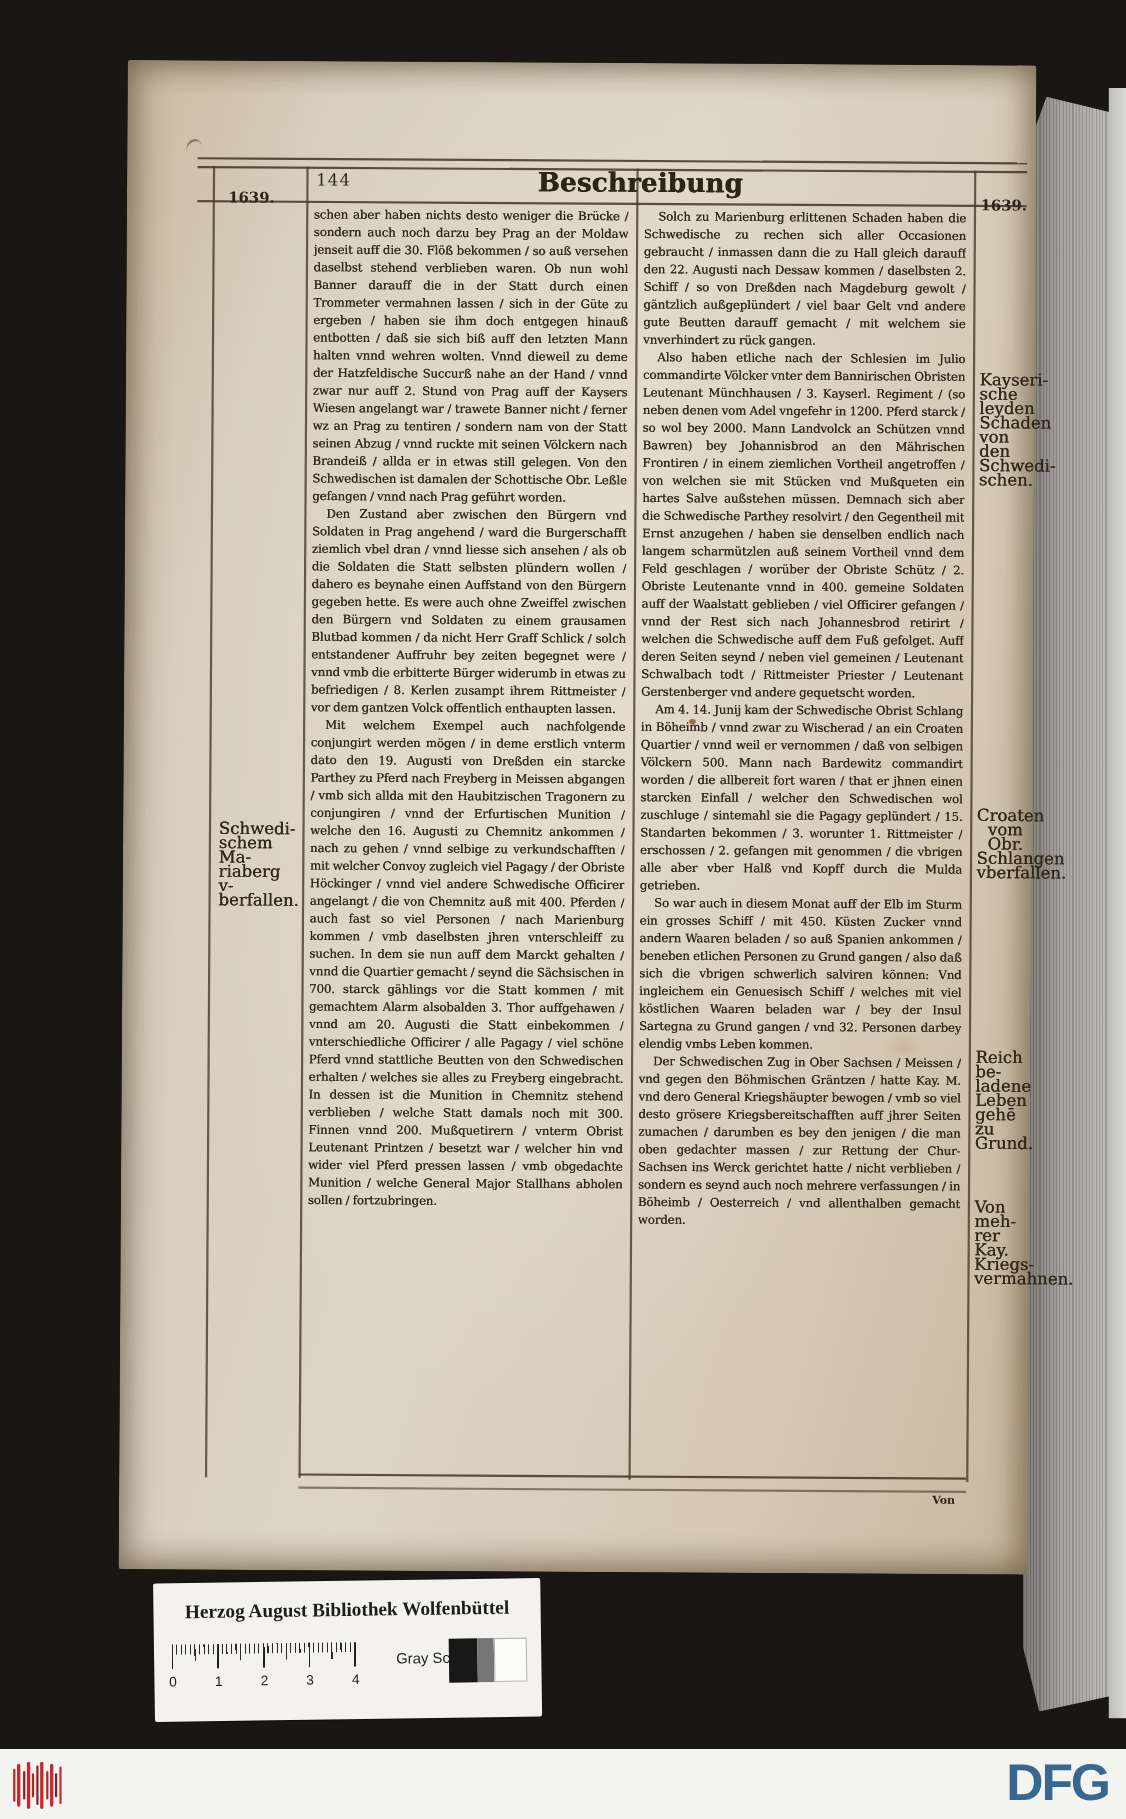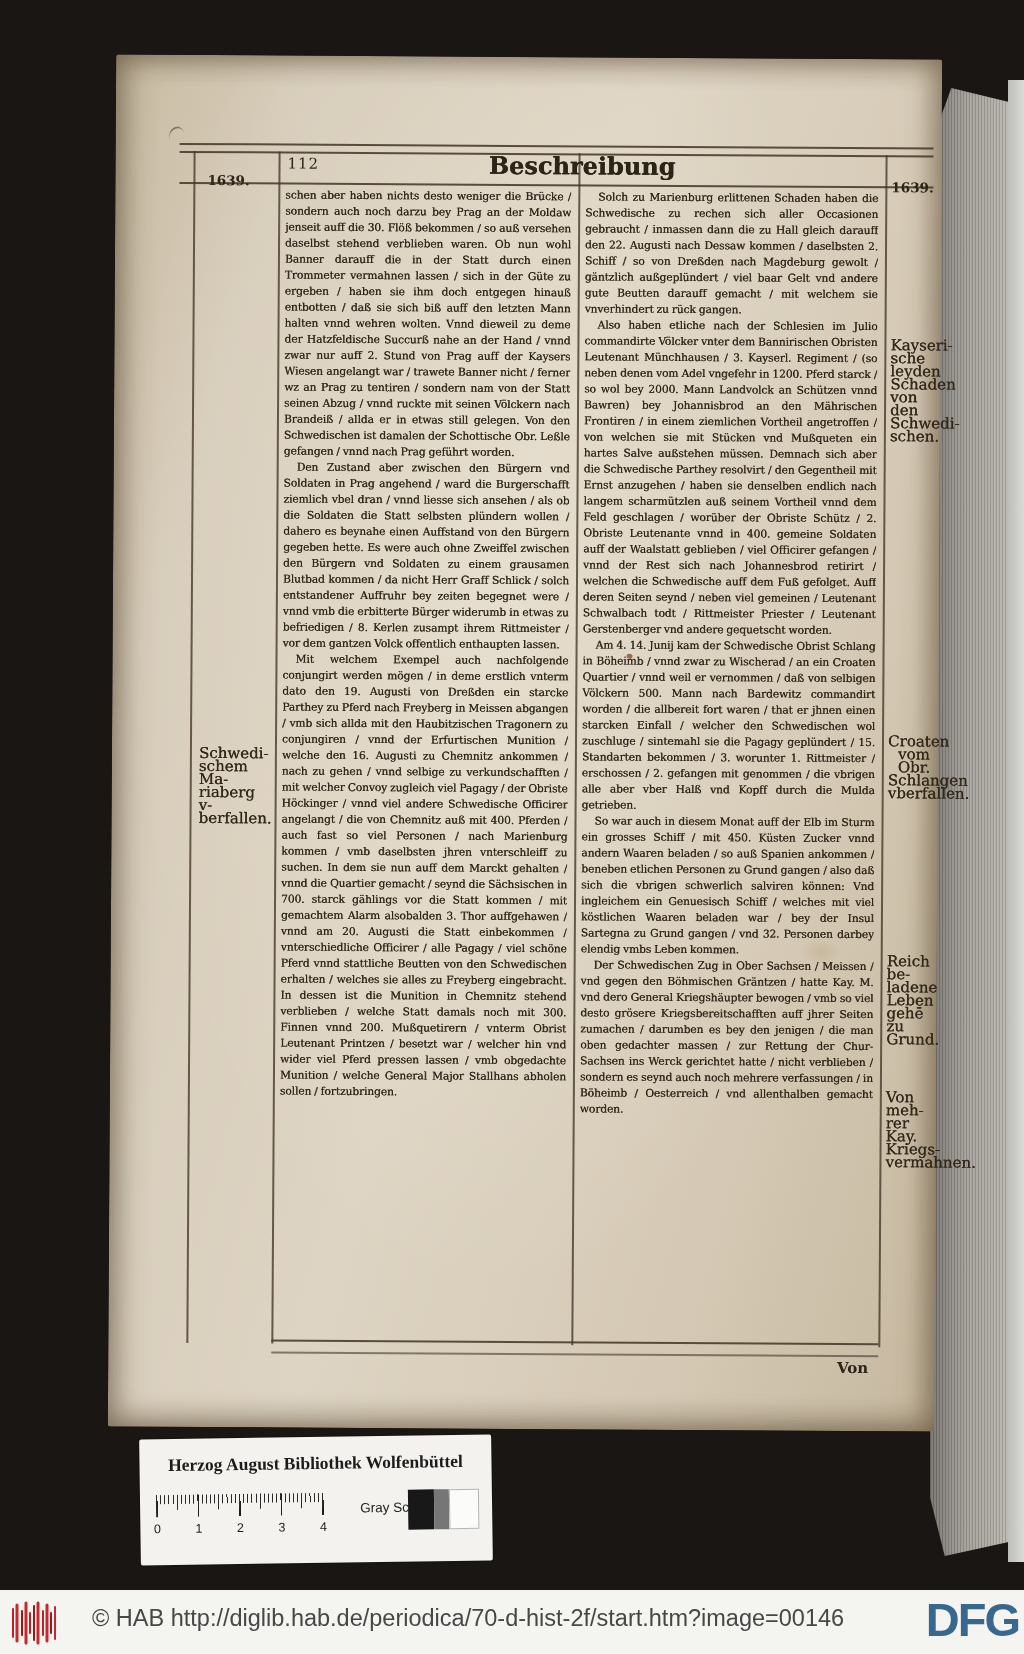--- a/index.html
+++ b/index.html
@@ -75,21 +75,21 @@
     font-size:10.7px;line-height:16px;color:#2b2316;
     text-align:justify;letter-spacing:-.1px;word-spacing:-.4px;
     text-shadow:.3px 0 0 rgba(43,35,22,.8);
   }
   .col p{margin:0;text-indent:13px;}
   .col p.cont{text-indent:0;}
   .col-left{left:170px;width:286px;}
   .col-right{left:470px;width:293px;}
   .catchword{
     position:absolute;left:660px;top:1300px;width:100px;text-align:right;
-    font-size:15px;font-weight:bold;color:#2c2417;
+    font-size:10px;font-weight:bold;color:#2c2417;
   }
   .stain{
     position:absolute;left:514px;top:596px;width:6px;height:5px;border-radius:50%;
     background:#8a4526;opacity:.75;
   }
   .stain2{
     position:absolute;left:690px;top:880px;width:40px;height:26px;border-radius:50%;
     background:radial-gradient(rgba(150,110,60,.18),rgba(150,110,60,0) 70%);
   }
   
@@ -126,21 +126,21 @@
   
   .footer-bar{
     position:absolute;left:0;top:1590px;width:1024px;height:64px;background:#f4f4f1;
   }
   .hab-barcode{position:absolute;left:10px;top:9px;}
   .footer-url{
     position:absolute;left:92px;top:15px;
     font-family:"Liberation Sans", sans-serif;font-size:23.5px;color:#474747;
   }
   .dfg-logo{
-    position:absolute;right:5px;top:2px;
+    position:absolute;right:16px;top:2px;
     font-family:"Liberation Sans", sans-serif;font-weight:bold;font-size:47px;
     letter-spacing:-2px;color:#38688f;
   }
 </style>
 </head>
 <body>
 
 <div class="fore-edge"></div>
 <div class="edge-sliver"></div>
 
@@ -150,21 +150,21 @@
   <div class="rule r-top1"></div>
   <div class="rule r-top2"></div>
   <div class="rule r-head"></div>
   <div class="rule r-bot1"></div>
   <div class="rule r-bot2"></div>
   <div class="vrule v-outer-left"></div>
   <div class="vrule v-left"></div>
   <div class="vrule v-center"></div>
   <div class="vrule v-right"></div>
 
-  <div class="page-num">112</div>
+  <div class="page-num">144</div>
   <div class="running-title">Beschreibung</div>
   <div class="year year-left">1639.</div>
   <div class="year year-right">1639.</div>
 
   <div class="mnote mnote-sw">Schwedi-
 schem Ma-
 riaberg v-
 berfallen.</div>
   <div class="mnote mn-right mn-1">Kayseri-
 sche leyden
@@ -235,15 +235,14 @@
       <path d="M16 4 V44" stroke="#c5282d" stroke-width="3"></path>
       <path d="M20 14 V34" stroke="#b2242a" stroke-width="2"></path>
       <path d="M24 7 V41" stroke="#8e1d22" stroke-width="2"></path>
       <path d="M28 4 V44" stroke="#c5282d" stroke-width="3"></path>
       <path d="M33 12 V36" stroke="#b2242a" stroke-width="2"></path>
       <path d="M37 6 V42" stroke="#c5282d" stroke-width="3"></path>
       <path d="M41 14 V34" stroke="#8e1d22" stroke-width="2"></path>
       <path d="M45 8 V40" stroke="#c5282d" stroke-width="2"></path>
     </g>
   </svg>
-  <div class="footer-url">© HAB http://diglib.hab.de/periodica/70-d-hist-2f/start.htm?image=00146</div>
   <div class="dfg-logo">DFG</div>
 </div>
 
 </body></html>

